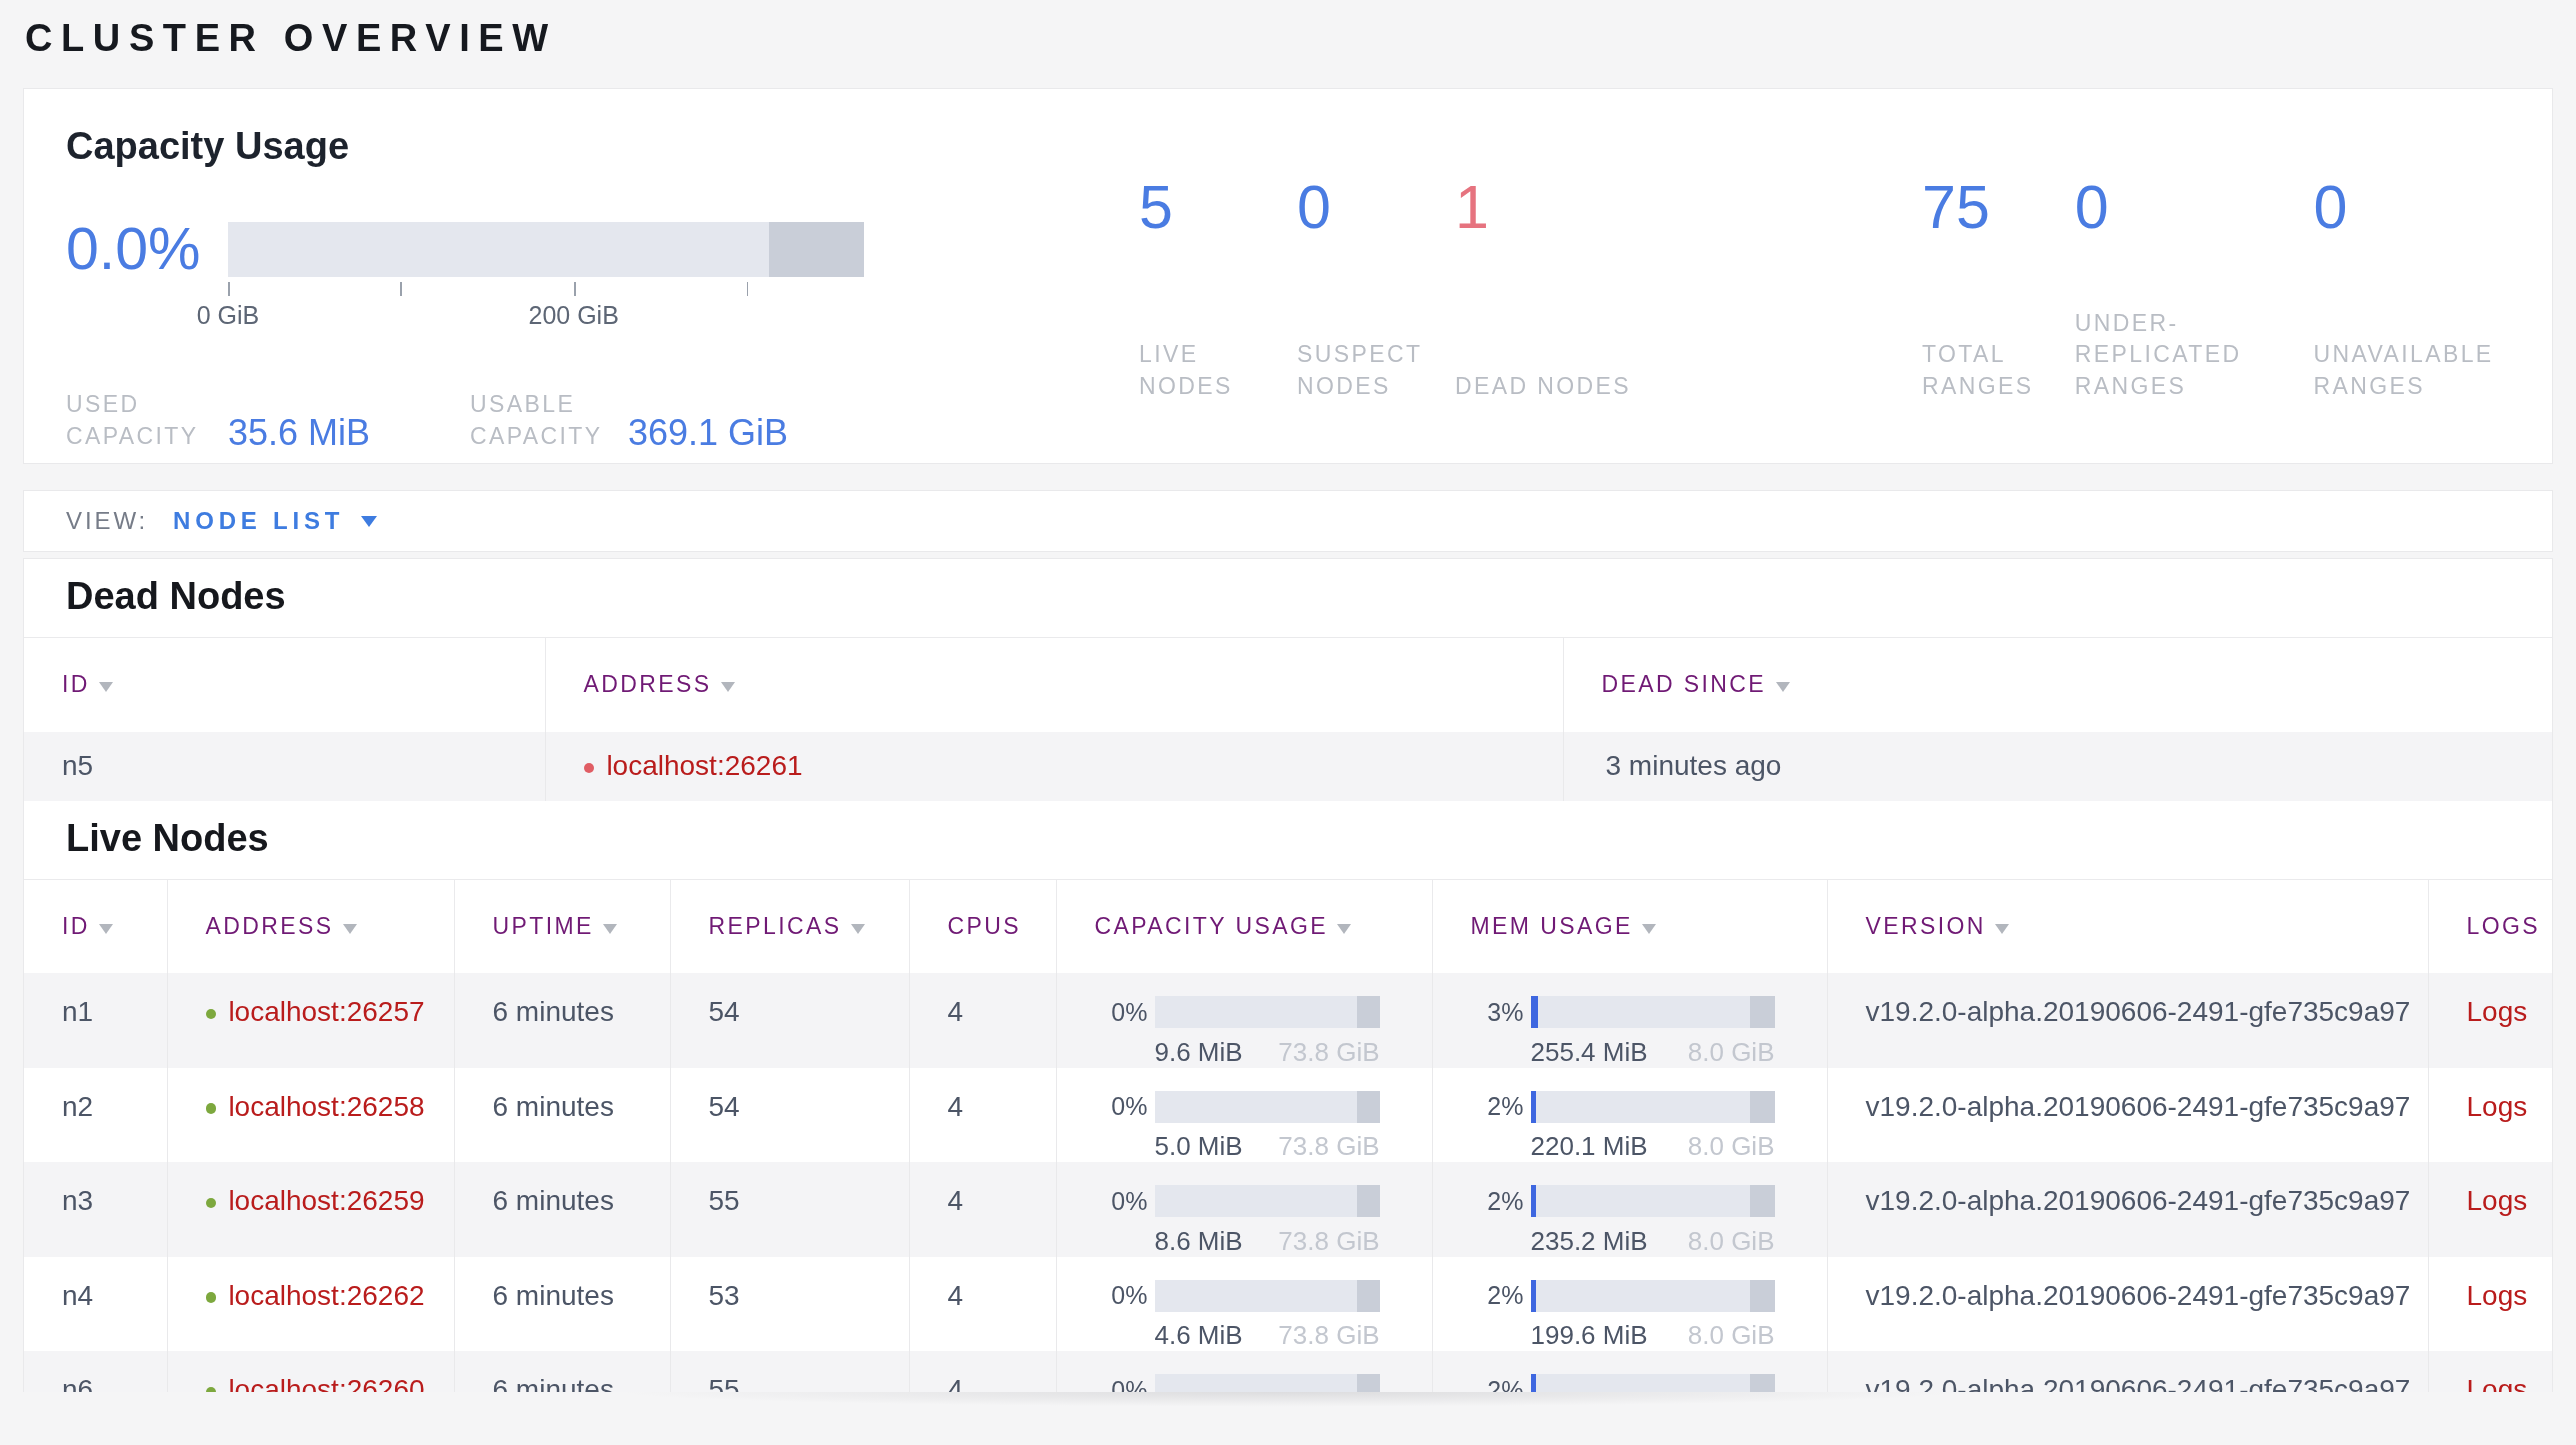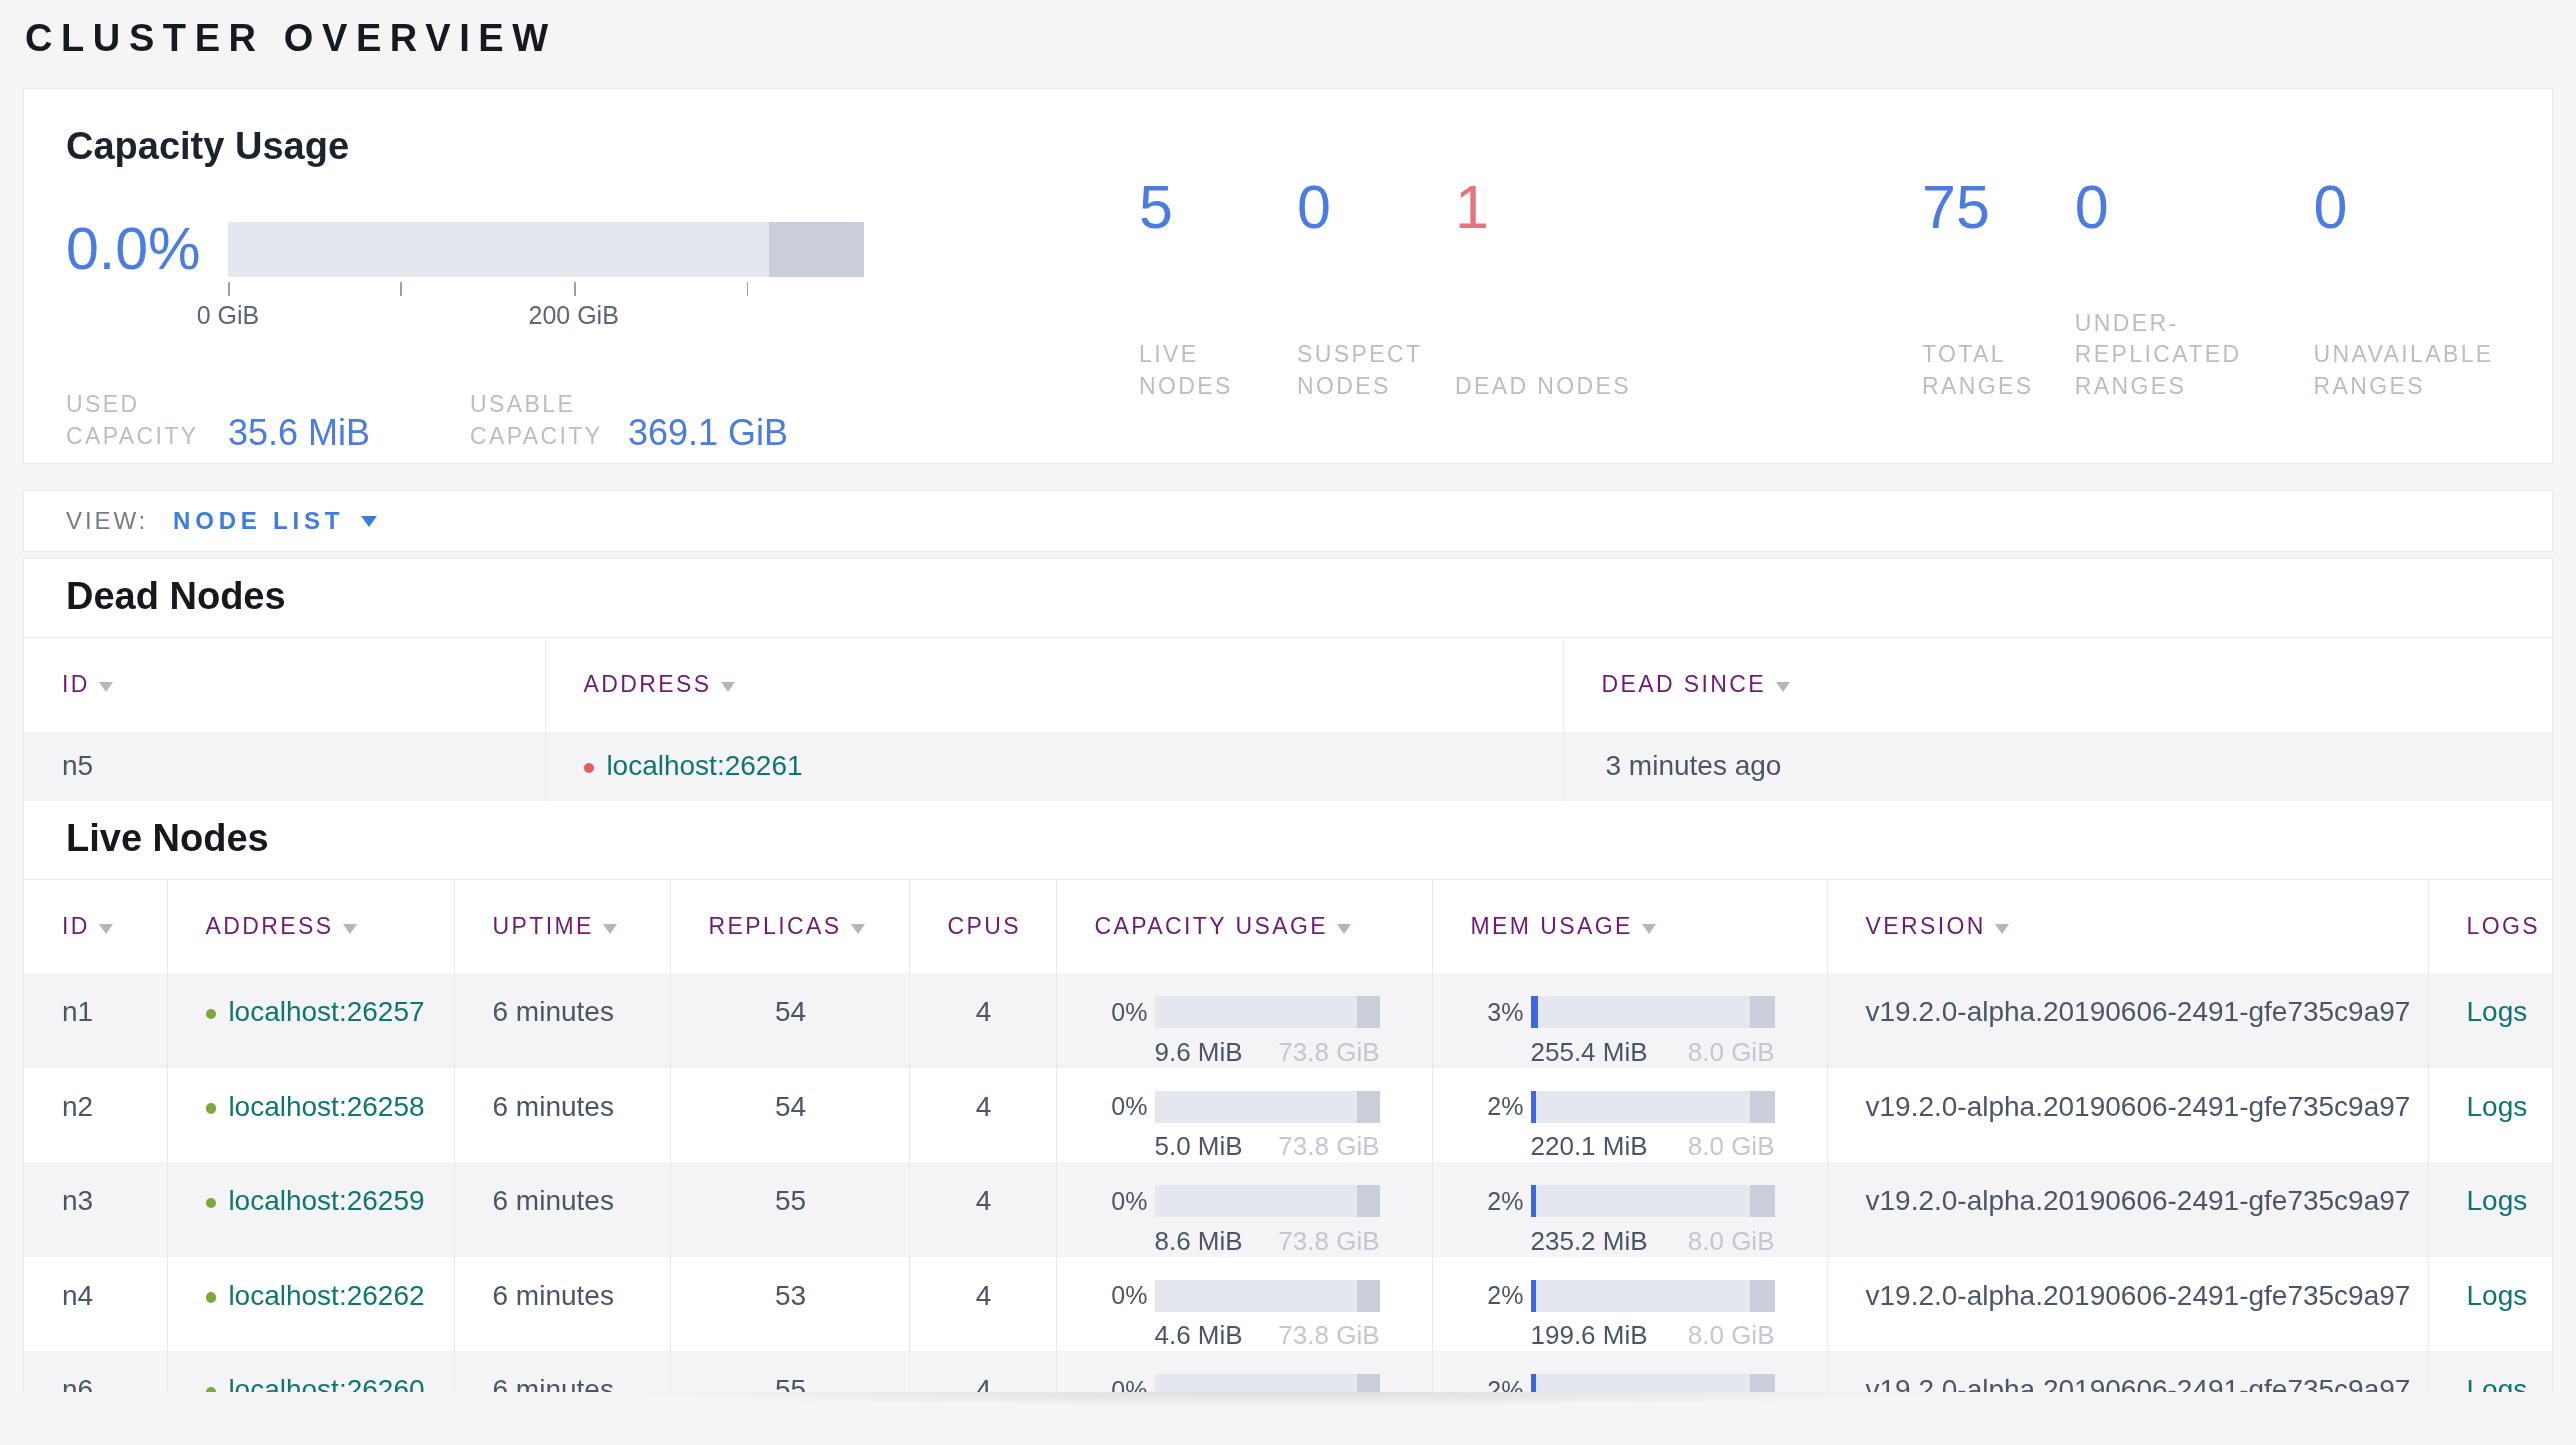--- a/index.html
+++ b/index.html
@@ -87,26 +87,26 @@
     border-right:1px solid #e9e9eb;box-sizing:border-box;
     font-size:28px;color:#4c5566;padding-left:38px;vertical-align:middle;
   }
   
   table.dead td{height:69px;}
   table.dead tbody tr{background:#f4f4f6;}
   table.dead td.dead-since{padding-left:42px;}
   
   table.live td{height:92px;vertical-align:top;padding-top:23px;}
   table.live tbody tr:nth-child(odd){background:#f4f4f6;}
-  td.num{text-align:center;padding-right:36px;padding-left:0;}
+  td.num{text-align:left;padding-right:36px;padding-left:0;}
   td.id-cell{color:#333a45;}
   .dot{display:inline-block;width:10.5px;height:10.5px;border-radius:50%;margin-right:12.4px;vertical-align:1.9px;}
   .dot.green{background:#7da83e;}
   .dot.red{background:#e05d64;}
-  a.node-link,a.logs-link{color:#0f766e;text-decoration:none;cursor:pointer;}
+  a.node-link,a.logs-link{color:#b91c1c;text-decoration:none;cursor:pointer;}
   td.version-cell{padding-left:29px;color:#454f60;}
   td.logs-cell{padding-left:29px;}
   
   td.usage-cell{padding:17px 52px 0 29px;}
   .usage-top{display:flex;align-items:center;}
   .usage-pct{width:53px;text-align:right;margin-right:7.6px;font-size:25px;color:#4c5566;flex:none;}
   .ubar{position:relative;flex:1;height:32px;background:#e4e7ee;overflow:hidden;}
   .ubar-fill{position:absolute;left:0;top:0;height:100%;background:#3e67e0;}
   .ubar-other{position:absolute;right:0;top:0;height:100%;width:10%;background:#c9ced8;}
   .usage-bottom{display:flex;justify-content:space-between;margin-left:60px;margin-top:8.6px;font-size:26px;}

